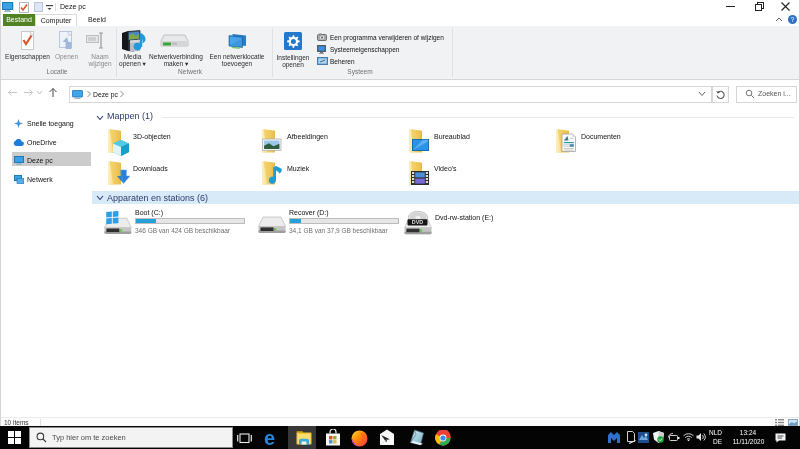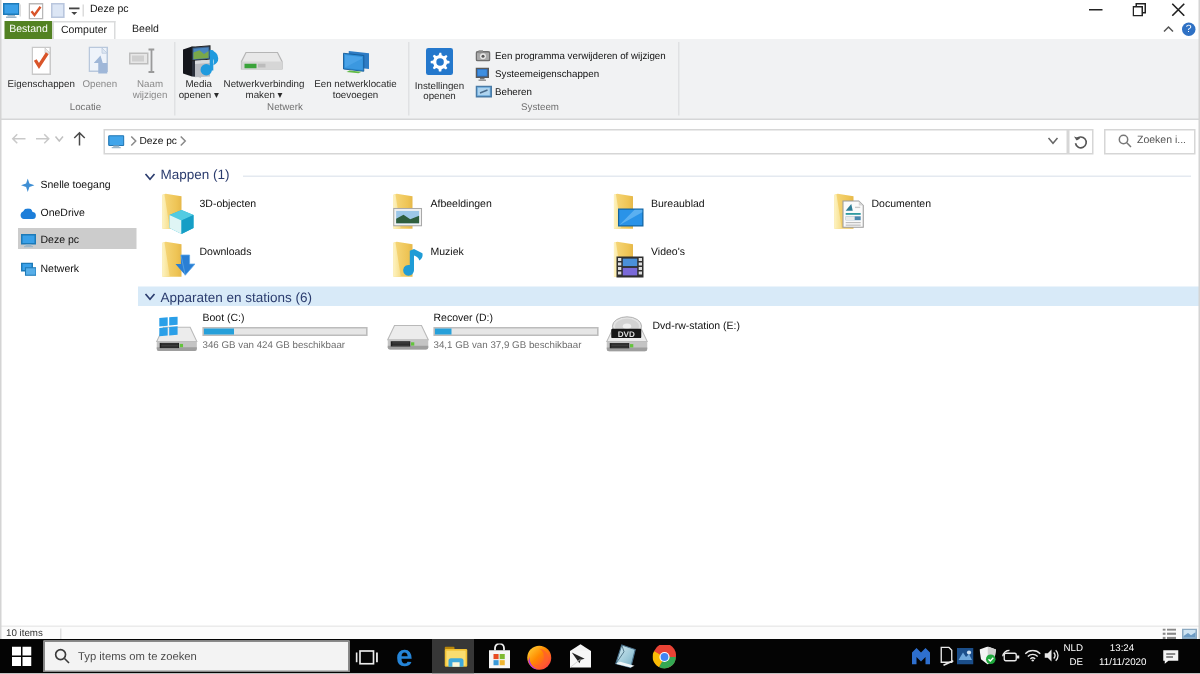--- a/index.html
+++ b/index.html
@@ -488,21 +488,21 @@
       </svg>
     </div>
 
   <div class="ab" style="left:29px;top:1px;width:204px;height:21px;background:#f3f3f3;border:1px solid #8a8a8a;"></div>
   <div class="ab" style="left:36px;top:6px;">
       <svg width="11" height="11" viewBox="0 0 11 11">
         <circle cx="4.4" cy="4.4" r="3.3" stroke="#3b3b3b" fill="none" stroke-width="1.1"></circle>
         <path d="M7 7 L10 10" stroke="#3b3b3b" stroke-width="1.1"></path>
       </svg>
     </div>
-  <div class="ab" style="left:52px;top:7px;font-size:7.5px;color:#4c4c4c;opacity:0.999;">Typ items om te zoeken</div>
+  <div class="ab" style="left:52px;top:7px;font-size:7.5px;color:#4c4c4c;opacity:0.999;">Typ hier om te zoeken</div>
 
   <div class="ab" style="left:237px;top:5px;">
       <svg width="15" height="14" viewBox="0 0 15 14">
         <rect x="3" y="3" width="9" height="8.5" fill="none" stroke="#ececec" stroke-width="1.1"></rect>
         <path d="M0.7 4 L0.7 10.5 M14.3 4 L14.3 10.5" stroke="#ececec" stroke-width="1.2"></path>
       </svg>
     </div>
 
   <div class="ab" style="left:264px;top:1px;color:#2585d8;font-size:20px;font-weight:bold;opacity:0.999;">e</div>
 

